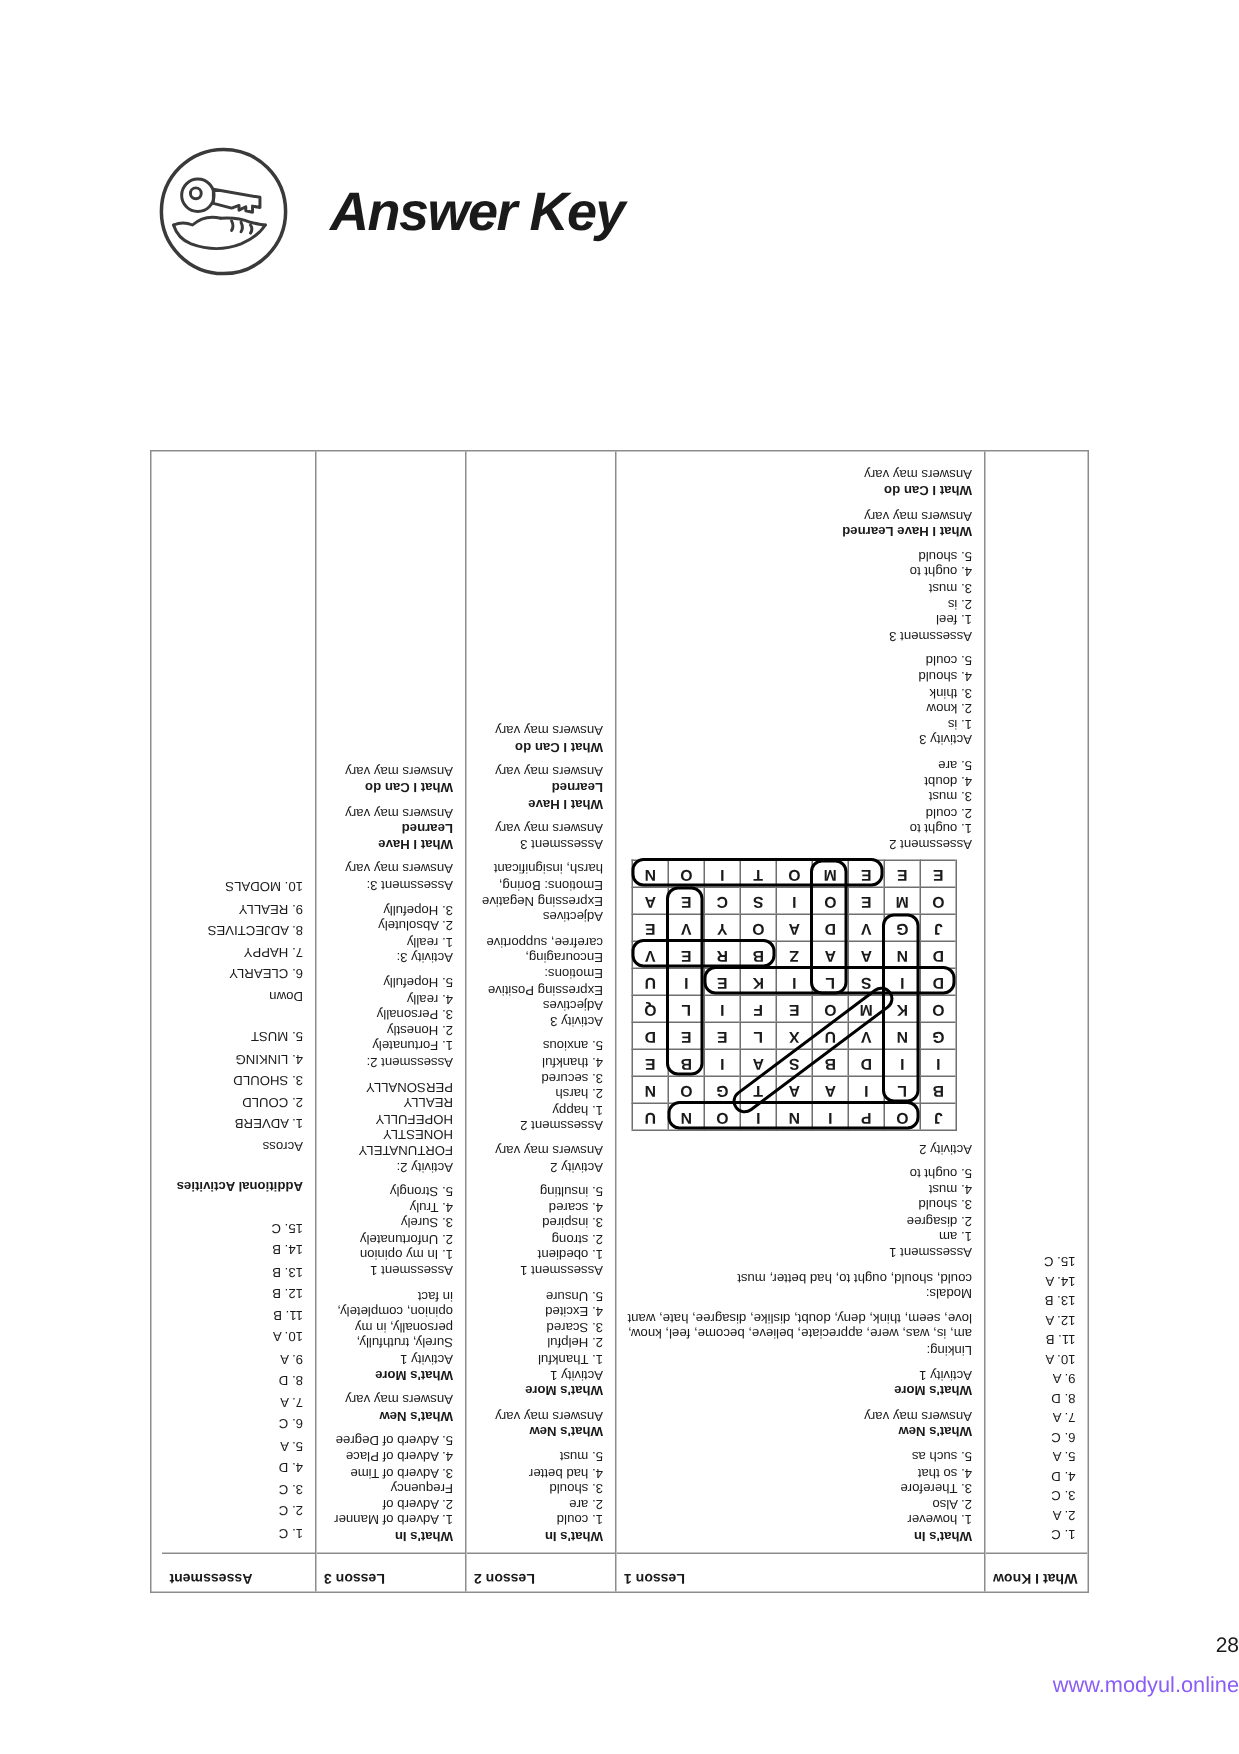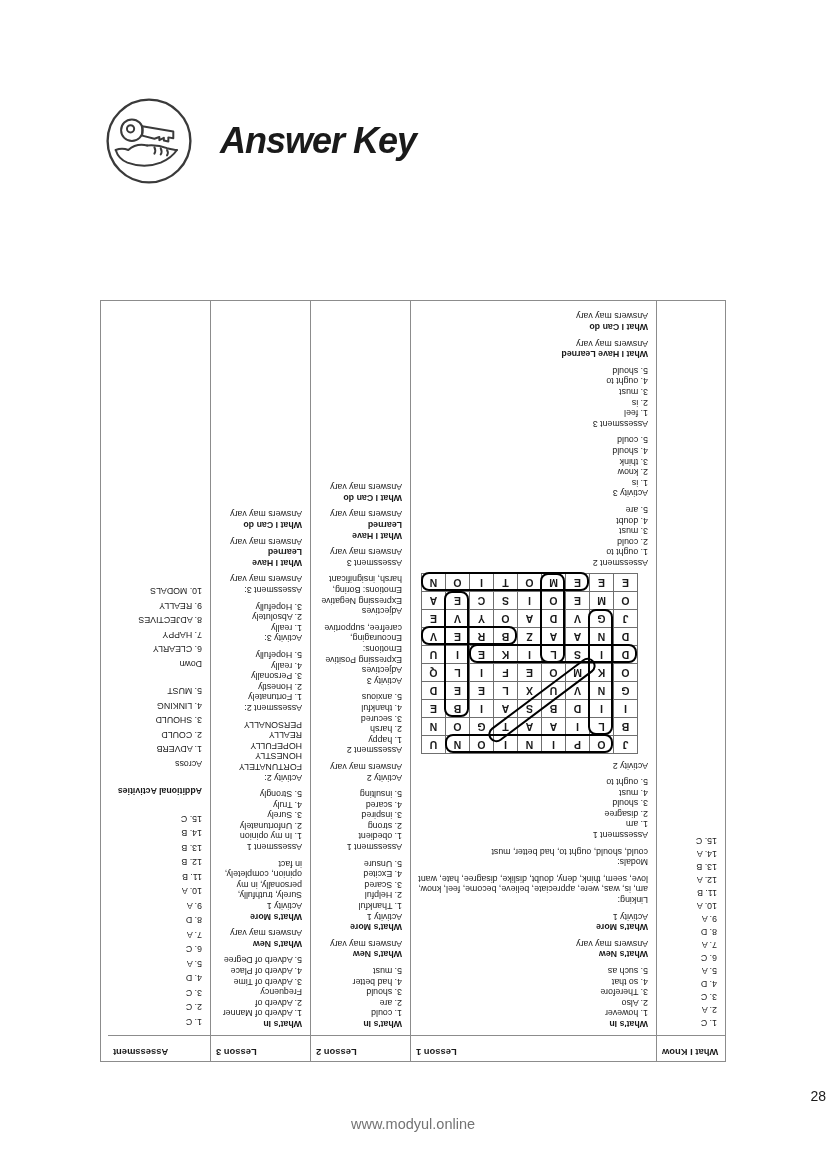--- a/index.html
+++ b/index.html
@@ -25,21 +25,21 @@
   .b{font-weight:bold;}
   
   .word-search{position:relative;width:219px;height:183px;margin:3px 0 3px 10px;}
   .ws-grid{display:grid;grid-template-columns:repeat(9,24px);grid-auto-rows:18px;
            border-top:1px solid #6f6f6f;border-left:1px solid #6f6f6f;width:216px;}
   .ws-cell{border-right:1px solid #6f6f6f;border-bottom:1px solid #6f6f6f;box-sizing:border-box;
            display:flex;align-items:center;justify-content:center;font-weight:bold;font-size:10.5px;}
   .ws-outline{position:absolute;border:2.4px solid #000;border-radius:8px;box-sizing:border-box;}
   
   .page-number{position:absolute;left:0;right:0;top:1088px;text-align:right;font-size:14px;}
-  .watermark{position:absolute;left:0;right:0;top:1116px;text-align:center;font-size:14.5px;color:#737373;}
+  .watermark{position:absolute;left:0;right:0;top:1116px;text-align:right;font-size:14.5px;color:#8b5cf6;}
 </style>
 </head>
 <body>
 
 <div class="page">
 
   <div class="page-header">
     <svg class="key-icon" viewBox="0 0 100 100" fill="none" stroke="#3a3a3a" stroke-width="2.2" stroke-linecap="round" stroke-linejoin="round">
       <circle cx="50" cy="50" r="46" stroke-width="2.6"></circle>
       <circle cx="31" cy="38" r="12"></circle>

